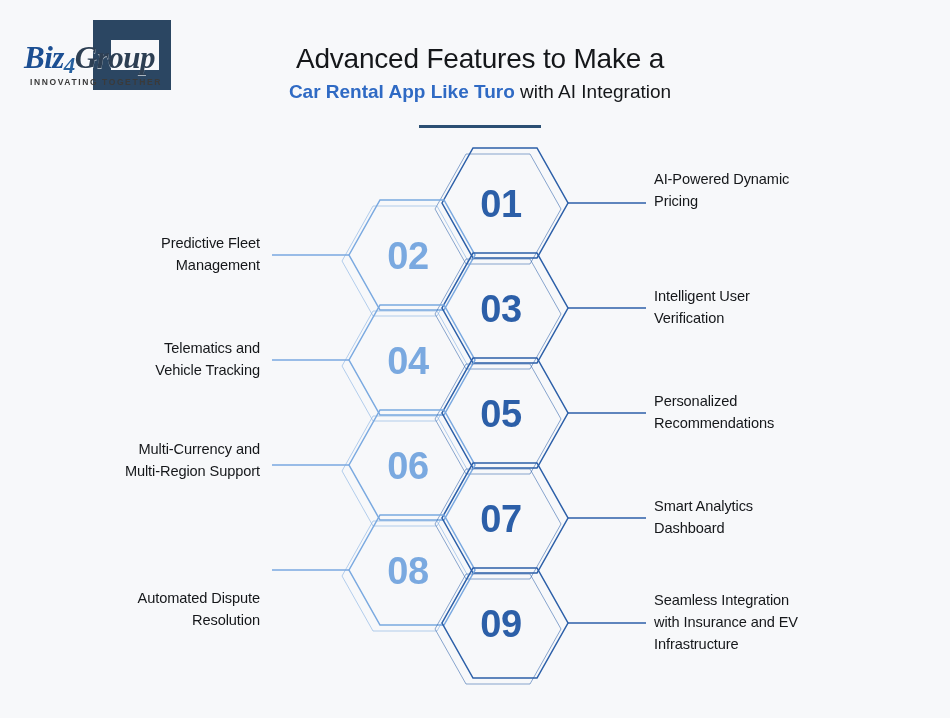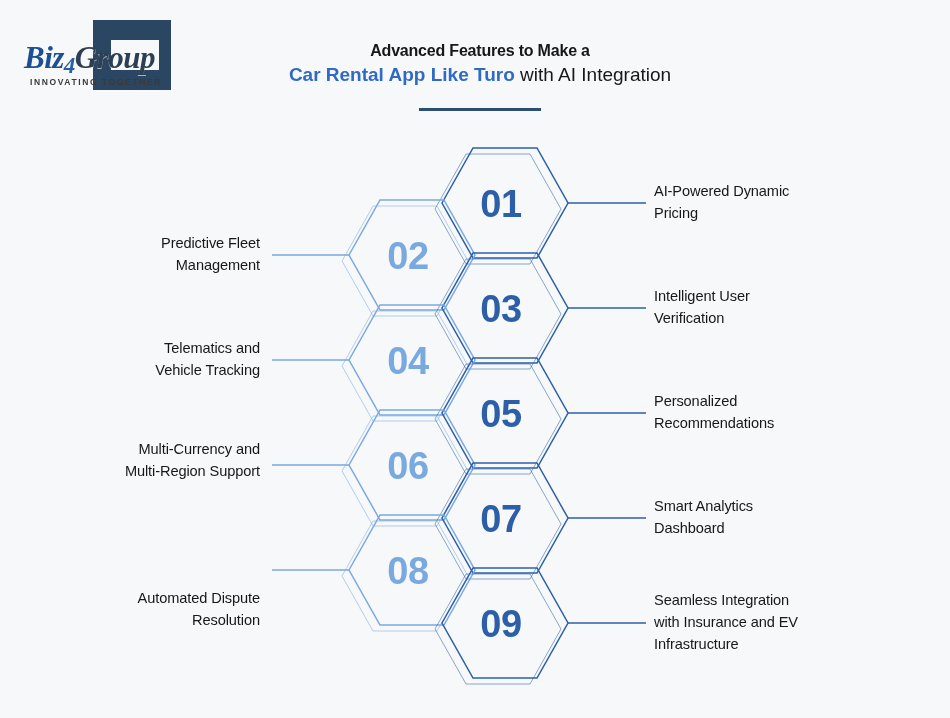--- a/index.html
+++ b/index.html
@@ -34,21 +34,21 @@
   #logo .wordmark .grp { color:#2d3f53; }
   #logo .tagline {
     position:absolute; left:12px; top:59px; z-index:3;
     font-family:"Liberation Sans", sans-serif;
     font-size:8.5px; font-weight:700; letter-spacing:1.6px; color:#3a3a3a;
   }
 
   
   #title-block { position:absolute; left:200px; top:40px; width:560px; text-align:center; }
   #title-block .line {
-    font-size:16px; font-weight:700; color:#15171a; line-height:1.38;
+    font-size:28px; font-weight:400; color:#15171a; line-height:1.38;
     letter-spacing:-0.2px;
   }
   #title-block .line2 { font-size:19px; color:#15171a; line-height:1.38; }
   #title-block .accent { color:#2f6ac4; font-weight:700; }
   #title-rule {
     width:122px; height:3px; background:#2b4f73;
     margin:20px auto 0;
   }
 
   
@@ -113,21 +113,21 @@
     <polygon points="349.0,570.0 380.0,515.0 444.0,515.0 475.0,570.0 444.0,625.0 380.0,625.0" fill="none" stroke="#7aa9e0" stroke-width="1.5" stroke-opacity="1"></polygon>
     <text x="408" y="584" fill="#7aa9e0" font-size="38" font-weight="700" font-family="&quot;Liberation Sans&quot;, sans-serif" text-anchor="middle" letter-spacing="-0.5">08</text>
     <line x1="349" y1="570" x2="272" y2="570" stroke="#7aa9e0" stroke-width="1.5" stroke-opacity="1"></line>
     <polygon points="435.0,629.0 466.0,574.0 530.0,574.0 561.0,629.0 530.0,684.0 466.0,684.0" fill="none" stroke="#2c5fa8" stroke-width="1" stroke-opacity="0.55"></polygon>
     <polygon points="442.0,623.0 473.0,568.0 537.0,568.0 568.0,623.0 537.0,678.0 473.0,678.0" fill="none" stroke="#2c5fa8" stroke-width="1.5" stroke-opacity="1"></polygon>
     <text x="501" y="637" fill="#2c5fa8" font-size="38" font-weight="700" font-family="&quot;Liberation Sans&quot;, sans-serif" text-anchor="middle" letter-spacing="-0.5">09</text>
     <line x1="568" y1="623" x2="646" y2="623" stroke="#2c5fa8" stroke-width="1.5" stroke-opacity="1"></line>
   </svg>
 
 <div id="labels">
-    <div class="label right" style="top: 180px;">
+    <div class="label right" style="top: 168px;">
       <div>AI-Powered Dynamic</div>
       <div>Pricing</div>
     </div>
     <div class="label left" style="top: 232px;">
       <div>Predictive Fleet</div>
       <div>Management</div>
     </div>
     <div class="label right" style="top: 285px;">
       <div>Intelligent User</div>
       <div>Verification</div>

